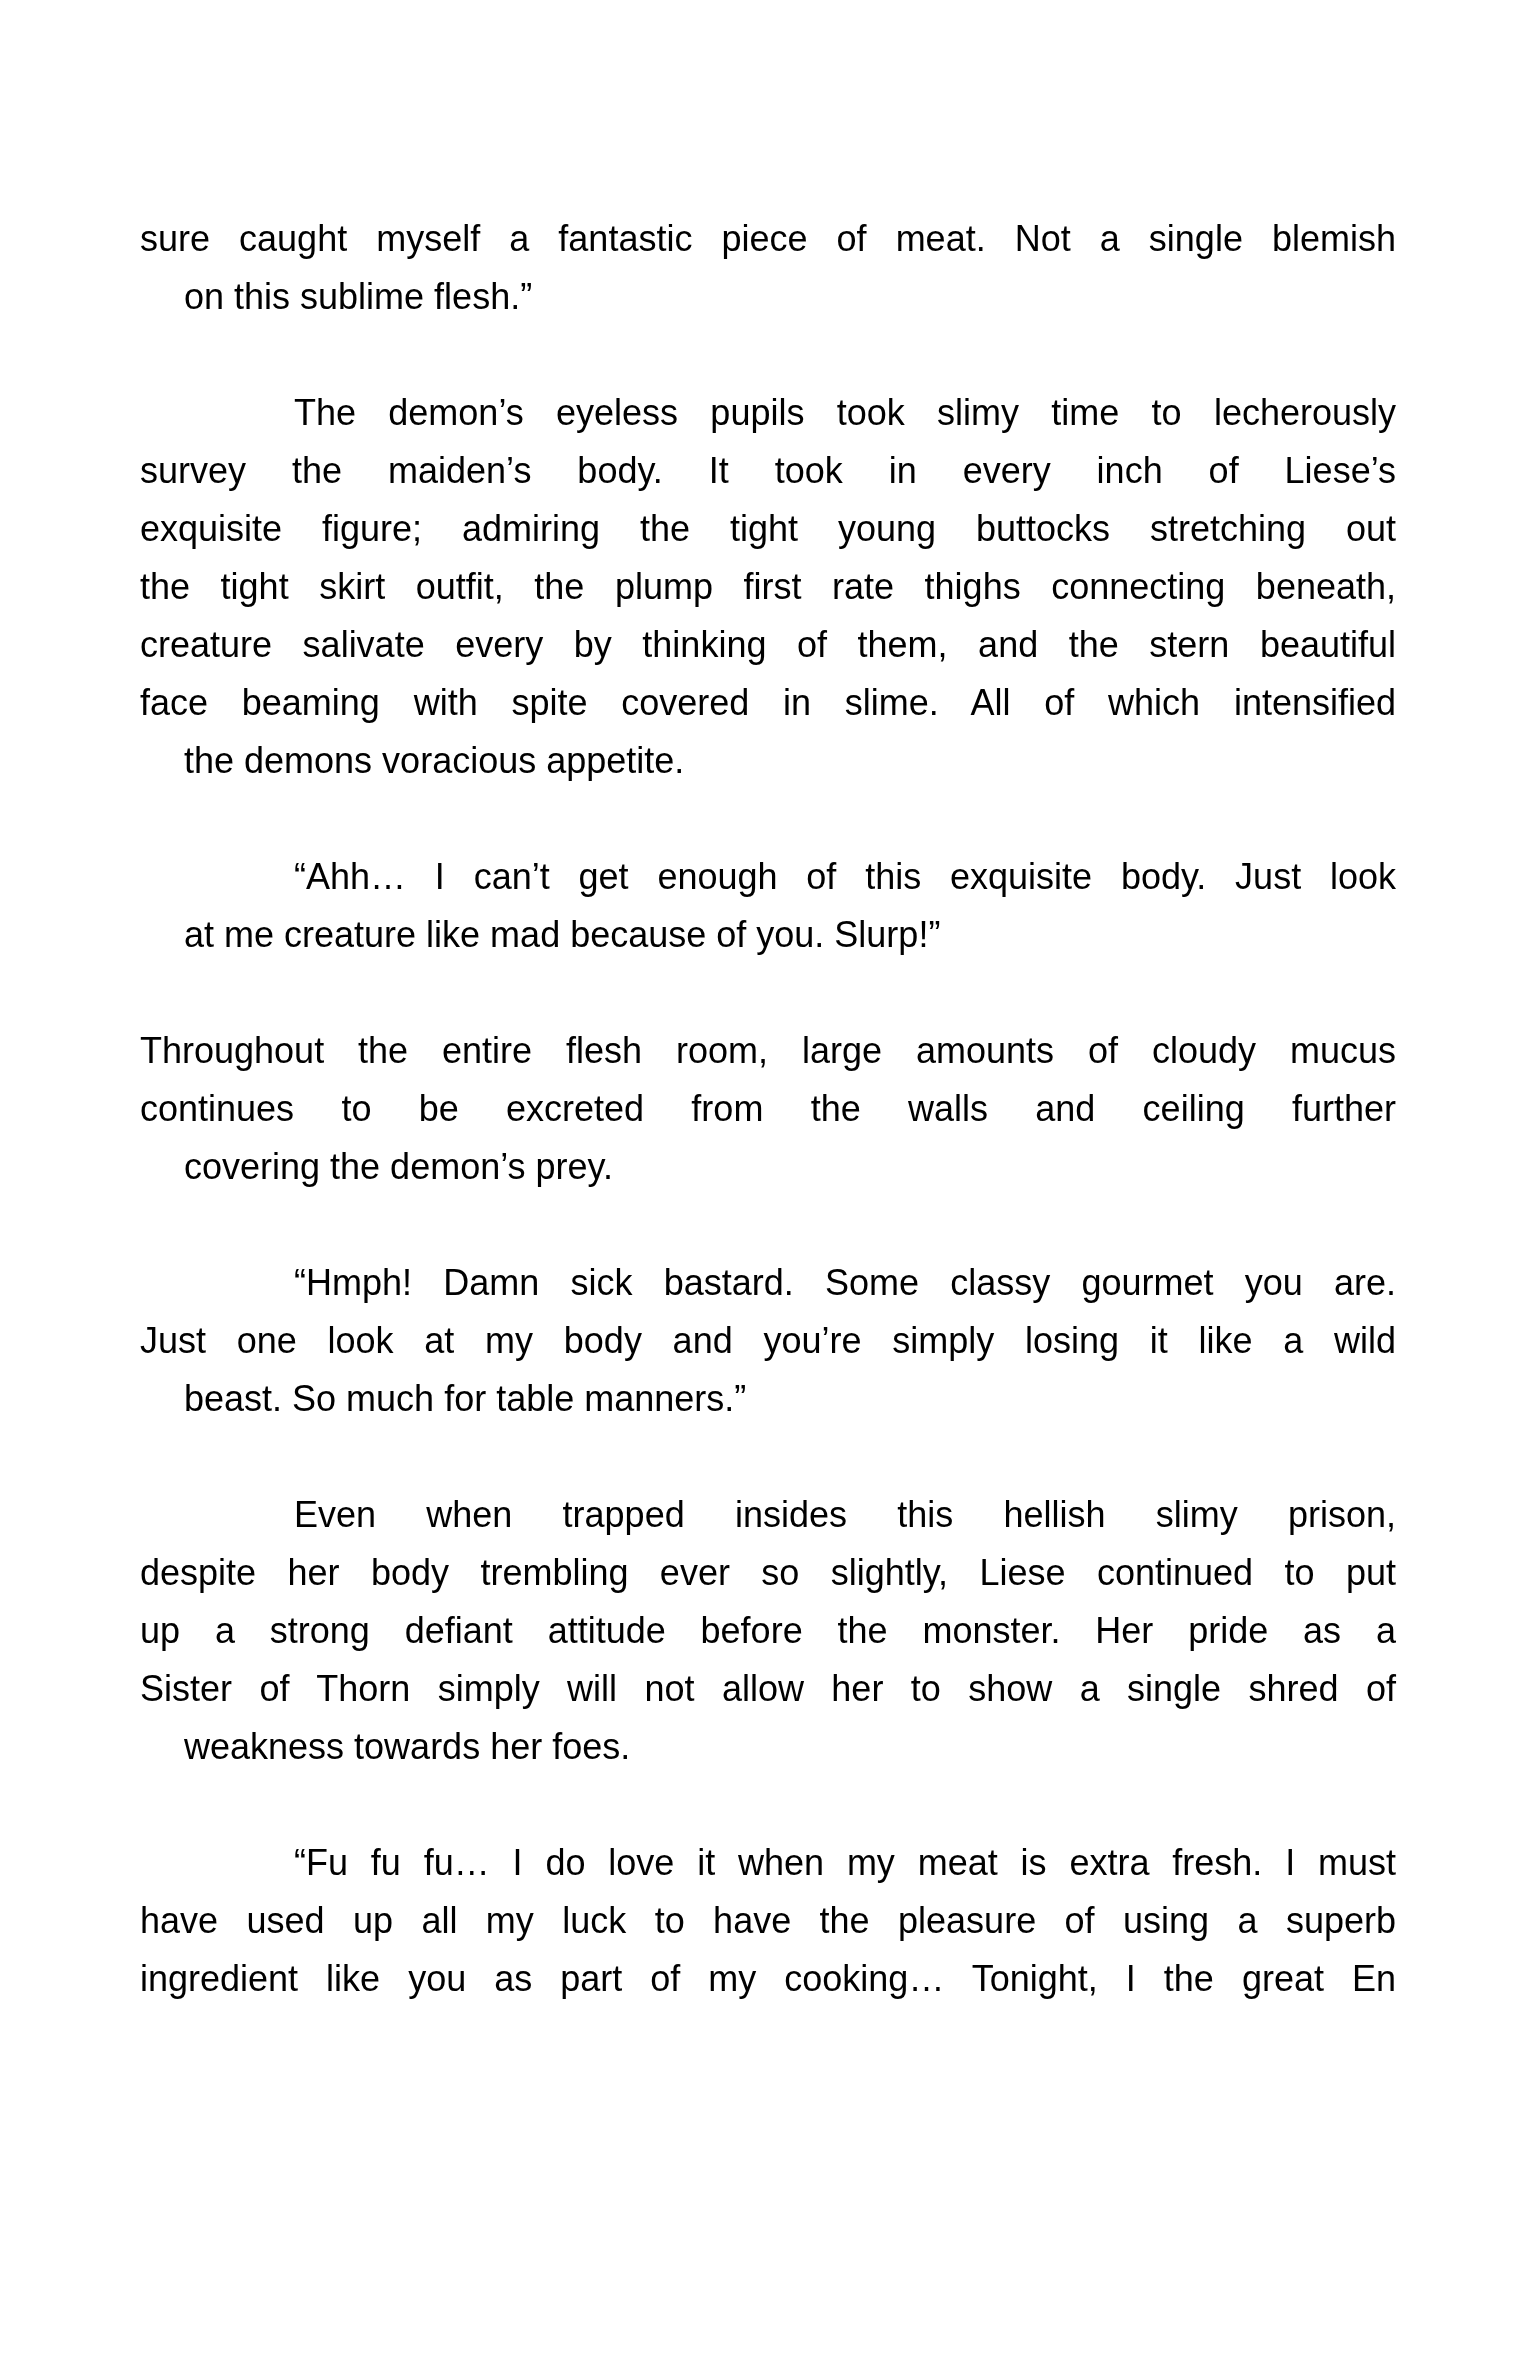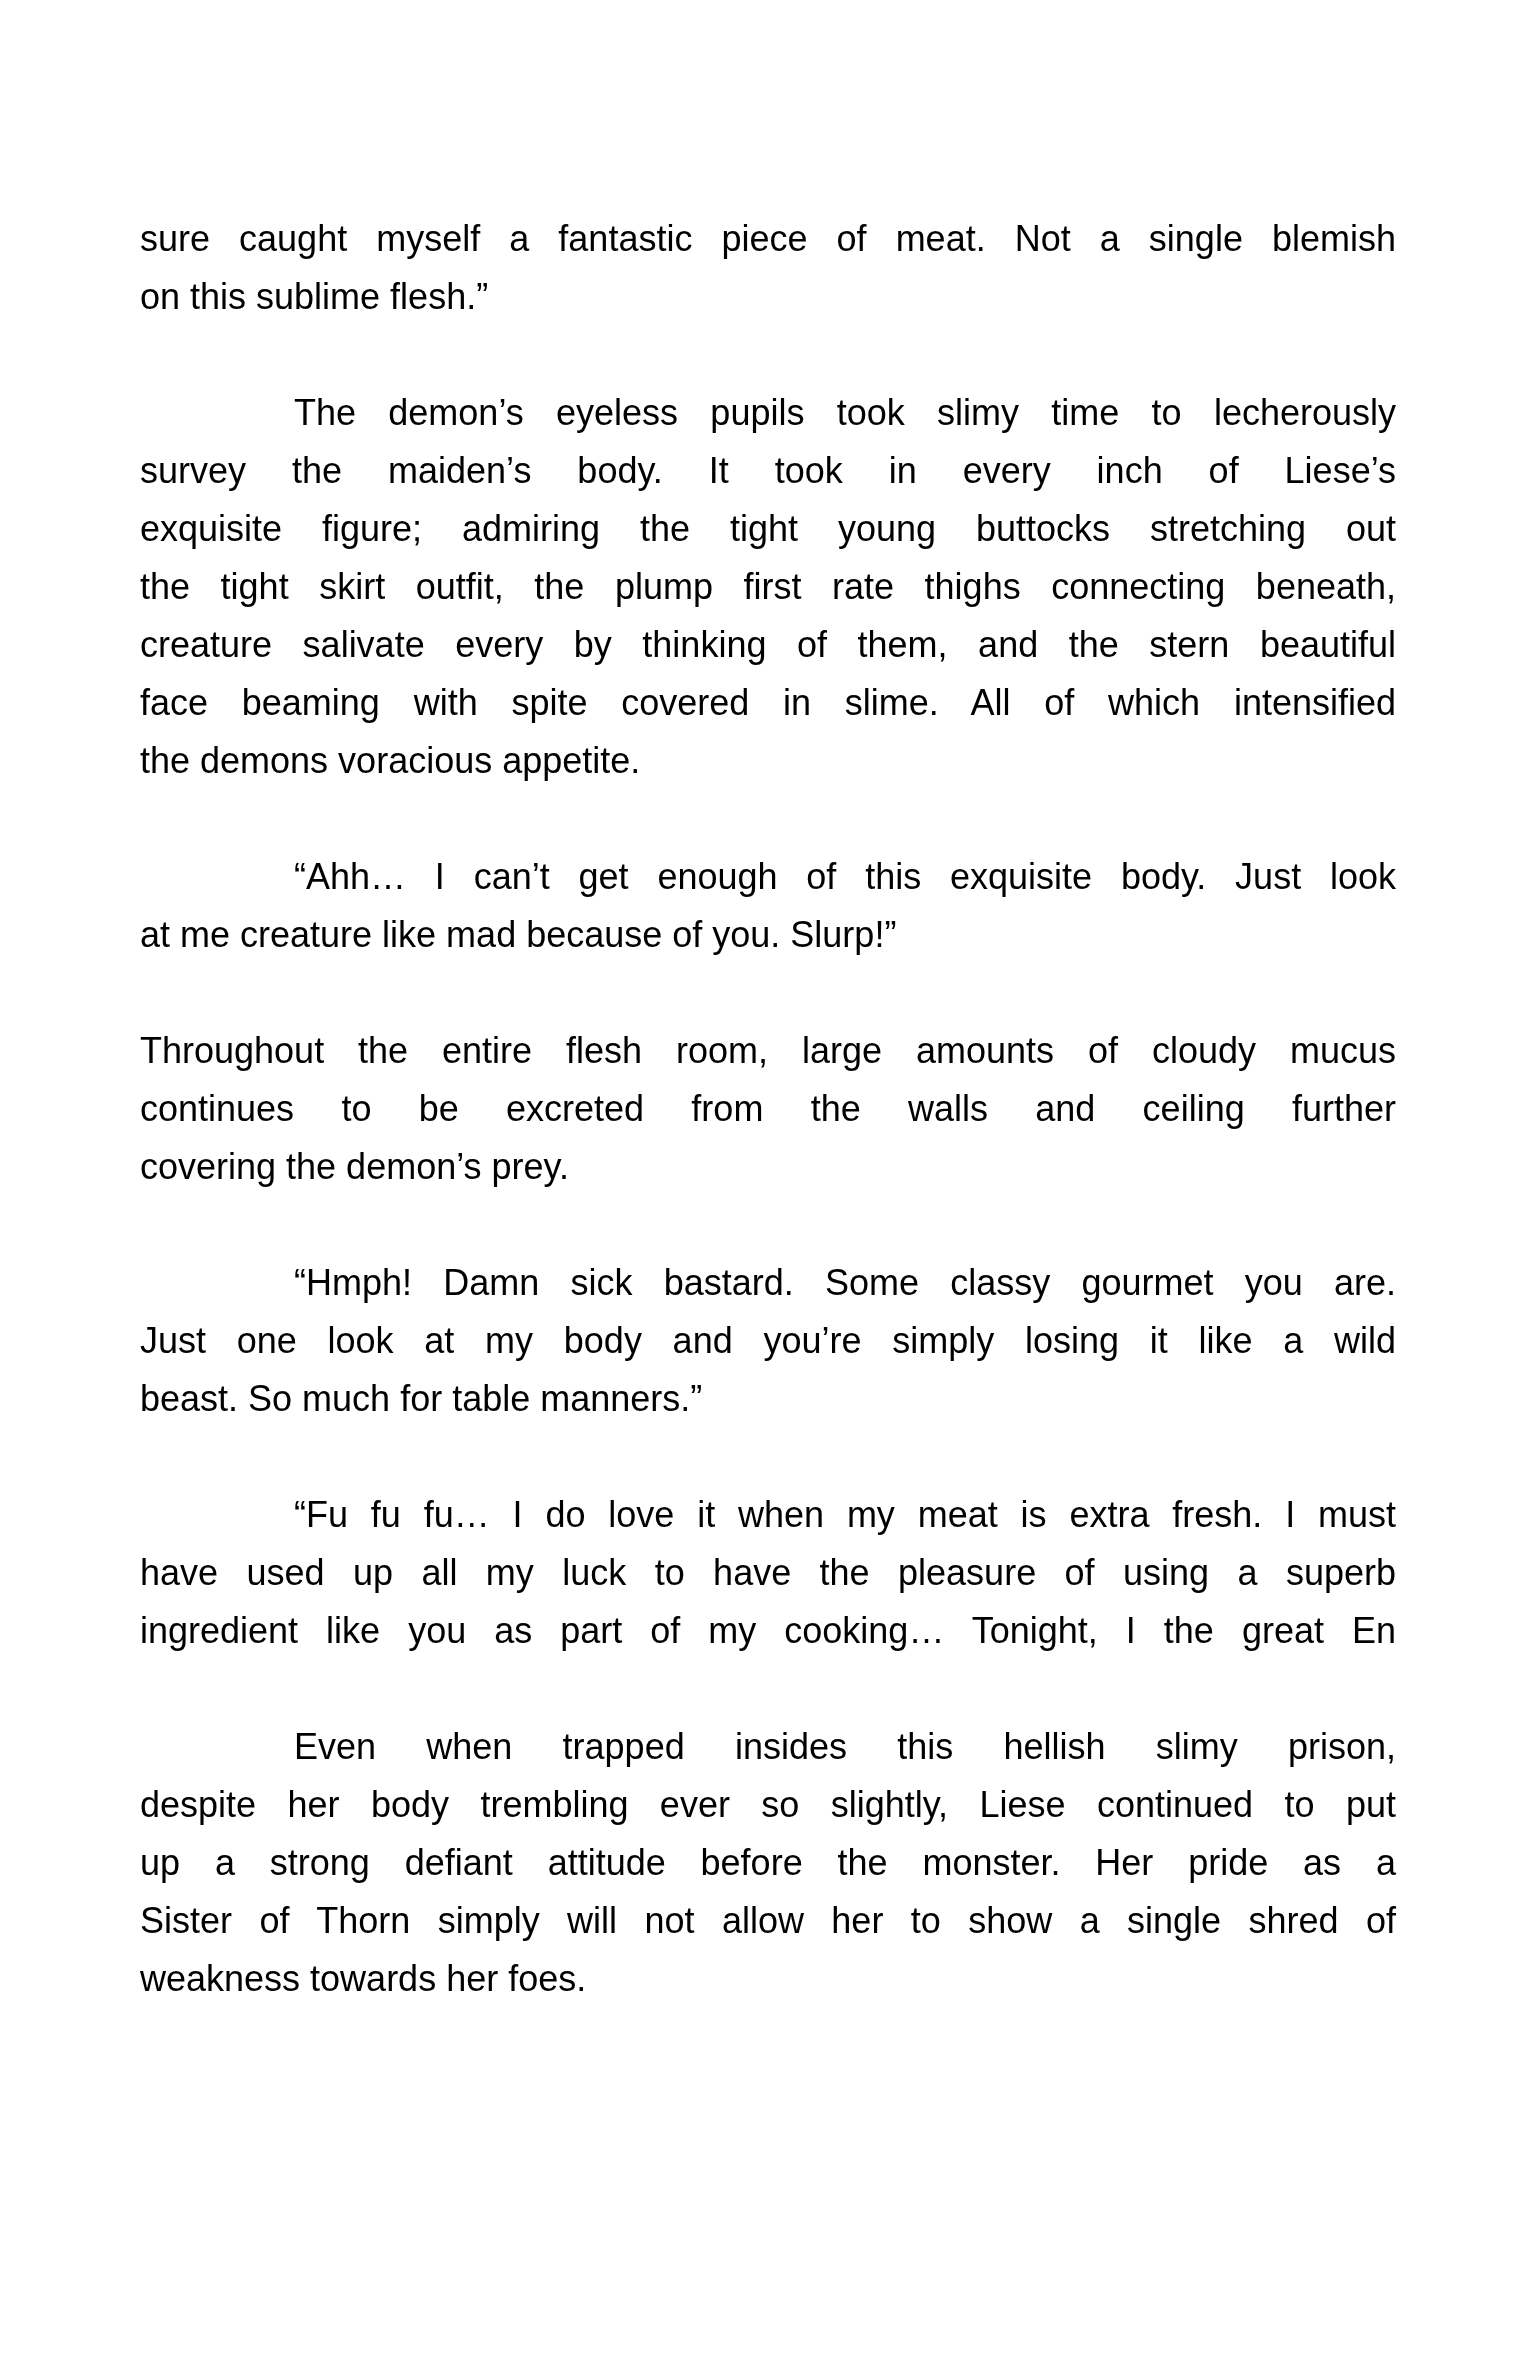--- a/index.html
+++ b/index.html
@@ -32,20 +32,21 @@
     margin-bottom: 0;
   }
   .line {
     text-align: justify;
     text-align-last: justify;
     word-spacing: normal;
   }
   .line.final {
     text-align: justify;
     text-align-last: left;
+    margin-left: 44px;
   }
   .line.indent {
     text-indent: 154px;
   }
 </style>
 </head>
 <body>
 
 <div class="page">
   <div class="text-column" id="text-column">
@@ -70,26 +71,26 @@
         <div class="line">Throughout the entire flesh room, large amounts of cloudy mucus</div>
         <div class="line">continues to be excreted from the walls and ceiling further</div>
         <div class="line final">covering the demon’s prey.</div>
       </div>
       <div class="paragraph">
         <div class="line indent">“Hmph! Damn sick bastard. Some classy gourmet you are.</div>
         <div class="line">Just one look at my body and you’re simply losing it like a wild</div>
         <div class="line final">beast. So much for table manners.”</div>
       </div>
       <div class="paragraph">
-        <div class="line indent">“Fu fu fu… I do love it when my meat is extra fresh. I must</div>
-        <div class="line">have used up all my luck to have the pleasure of using a superb</div>
-        <div class="line">ingredient like you as part of my cooking… Tonight, I the great En</div>
-      </div>
-      <div class="paragraph">
         <div class="line indent">Even when trapped insides this hellish slimy prison,</div>
         <div class="line">despite her body trembling ever so slightly, Liese continued to put</div>
         <div class="line">up a strong defiant attitude before the monster. Her pride as a</div>
         <div class="line">Sister of Thorn simply will not allow her to show a single shred of</div>
         <div class="line final">weakness towards her foes.</div>
       </div>
+      <div class="paragraph">
+        <div class="line indent">“Fu fu fu… I do love it when my meat is extra fresh. I must</div>
+        <div class="line">have used up all my luck to have the pleasure of using a superb</div>
+        <div class="line">ingredient like you as part of my cooking… Tonight, I the great En</div>
+      </div>
     </div>
 </div>
 
 
 </body></html>

